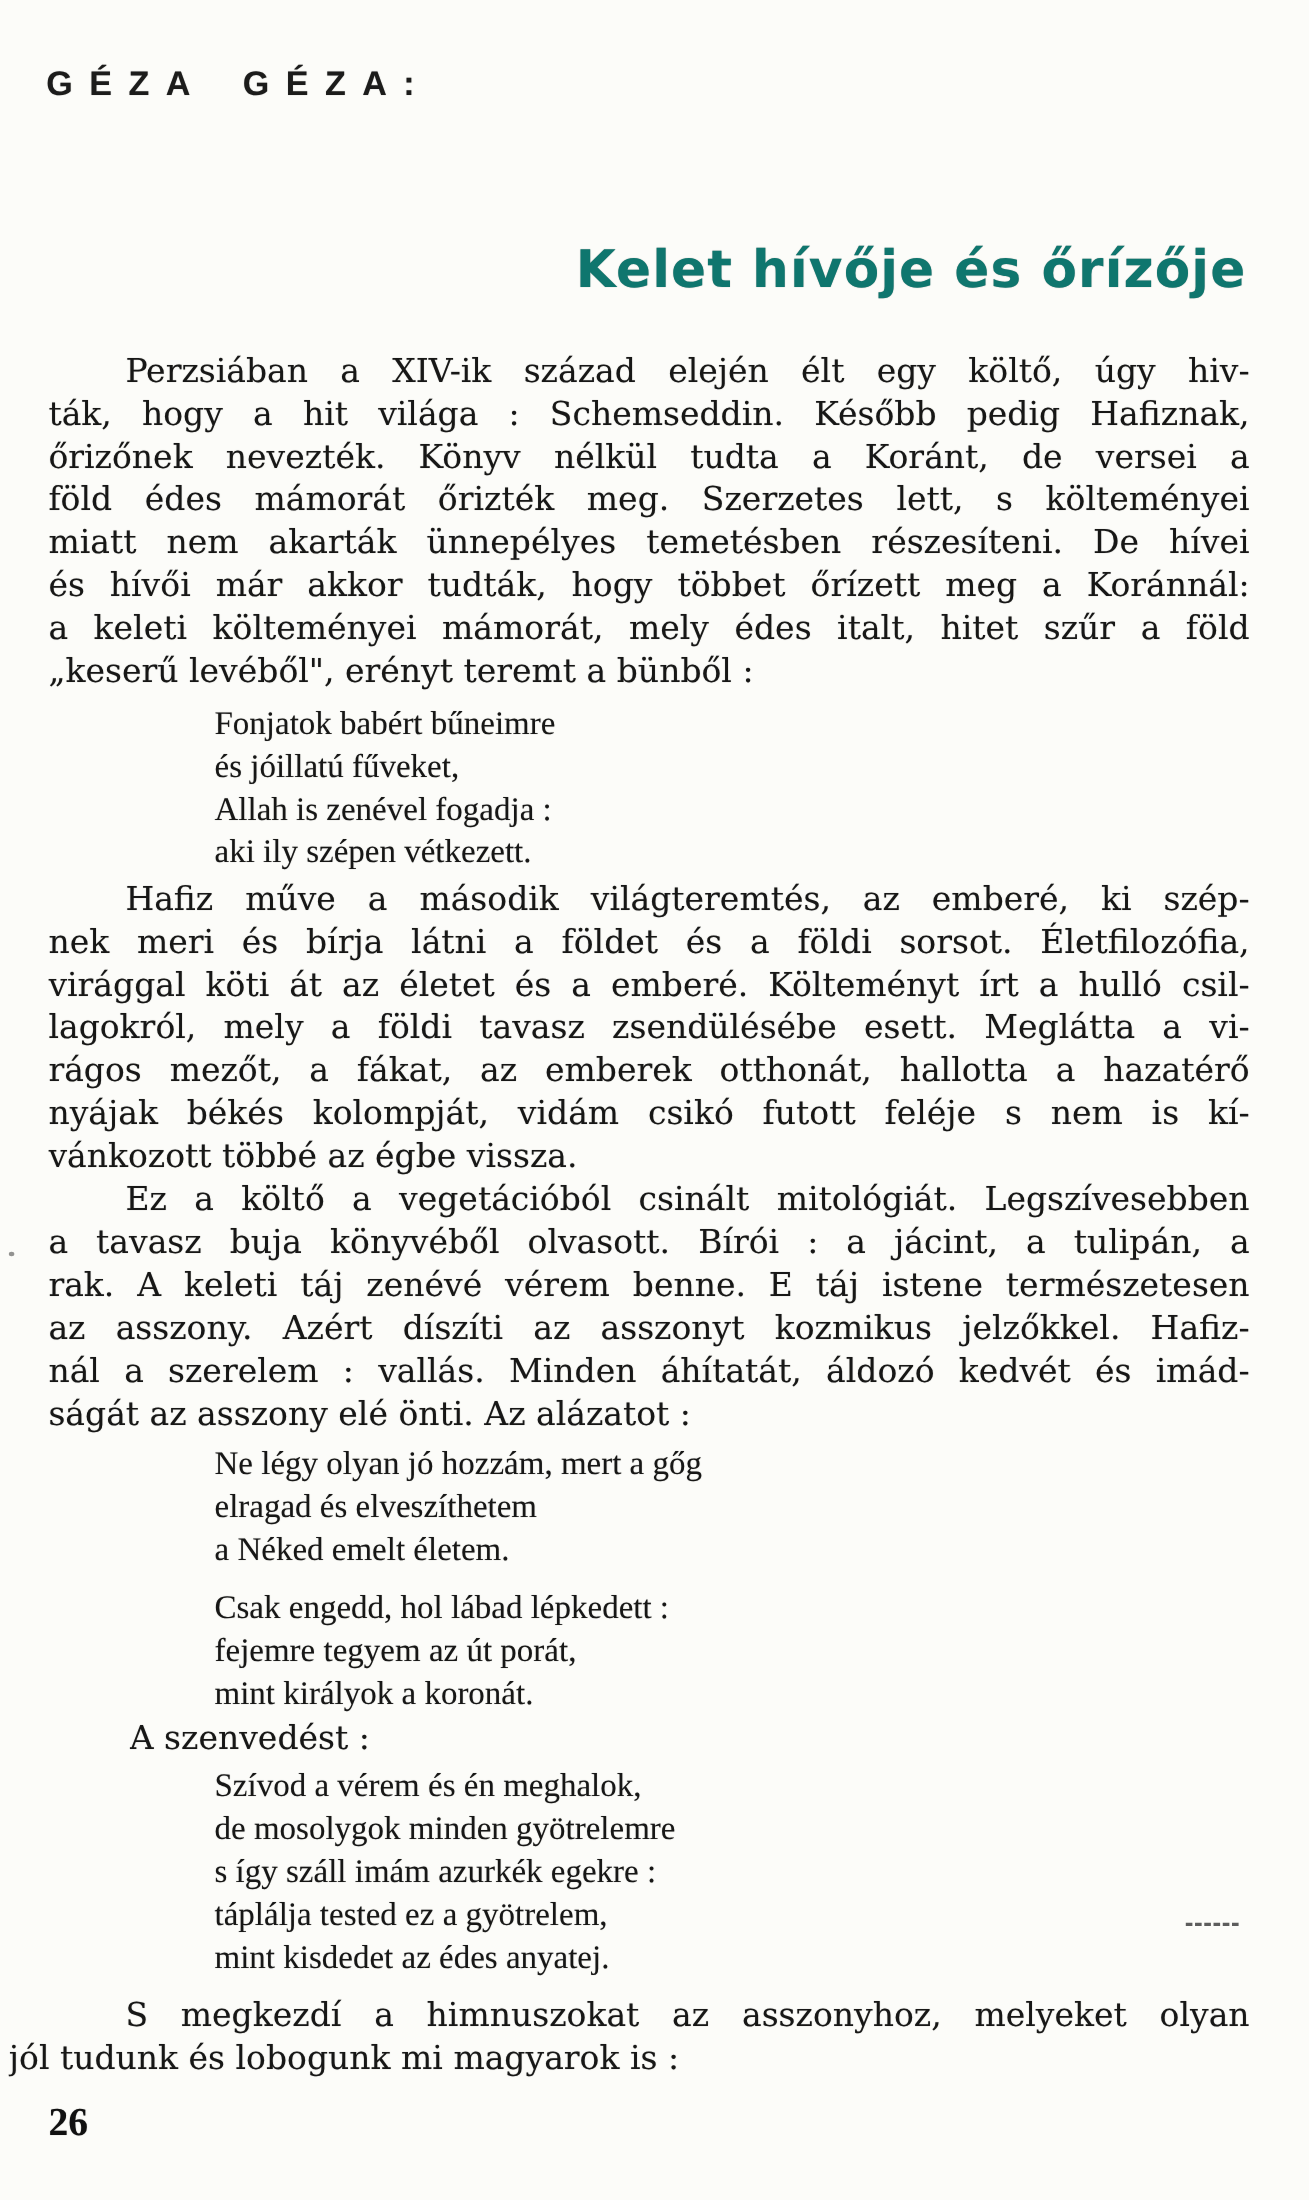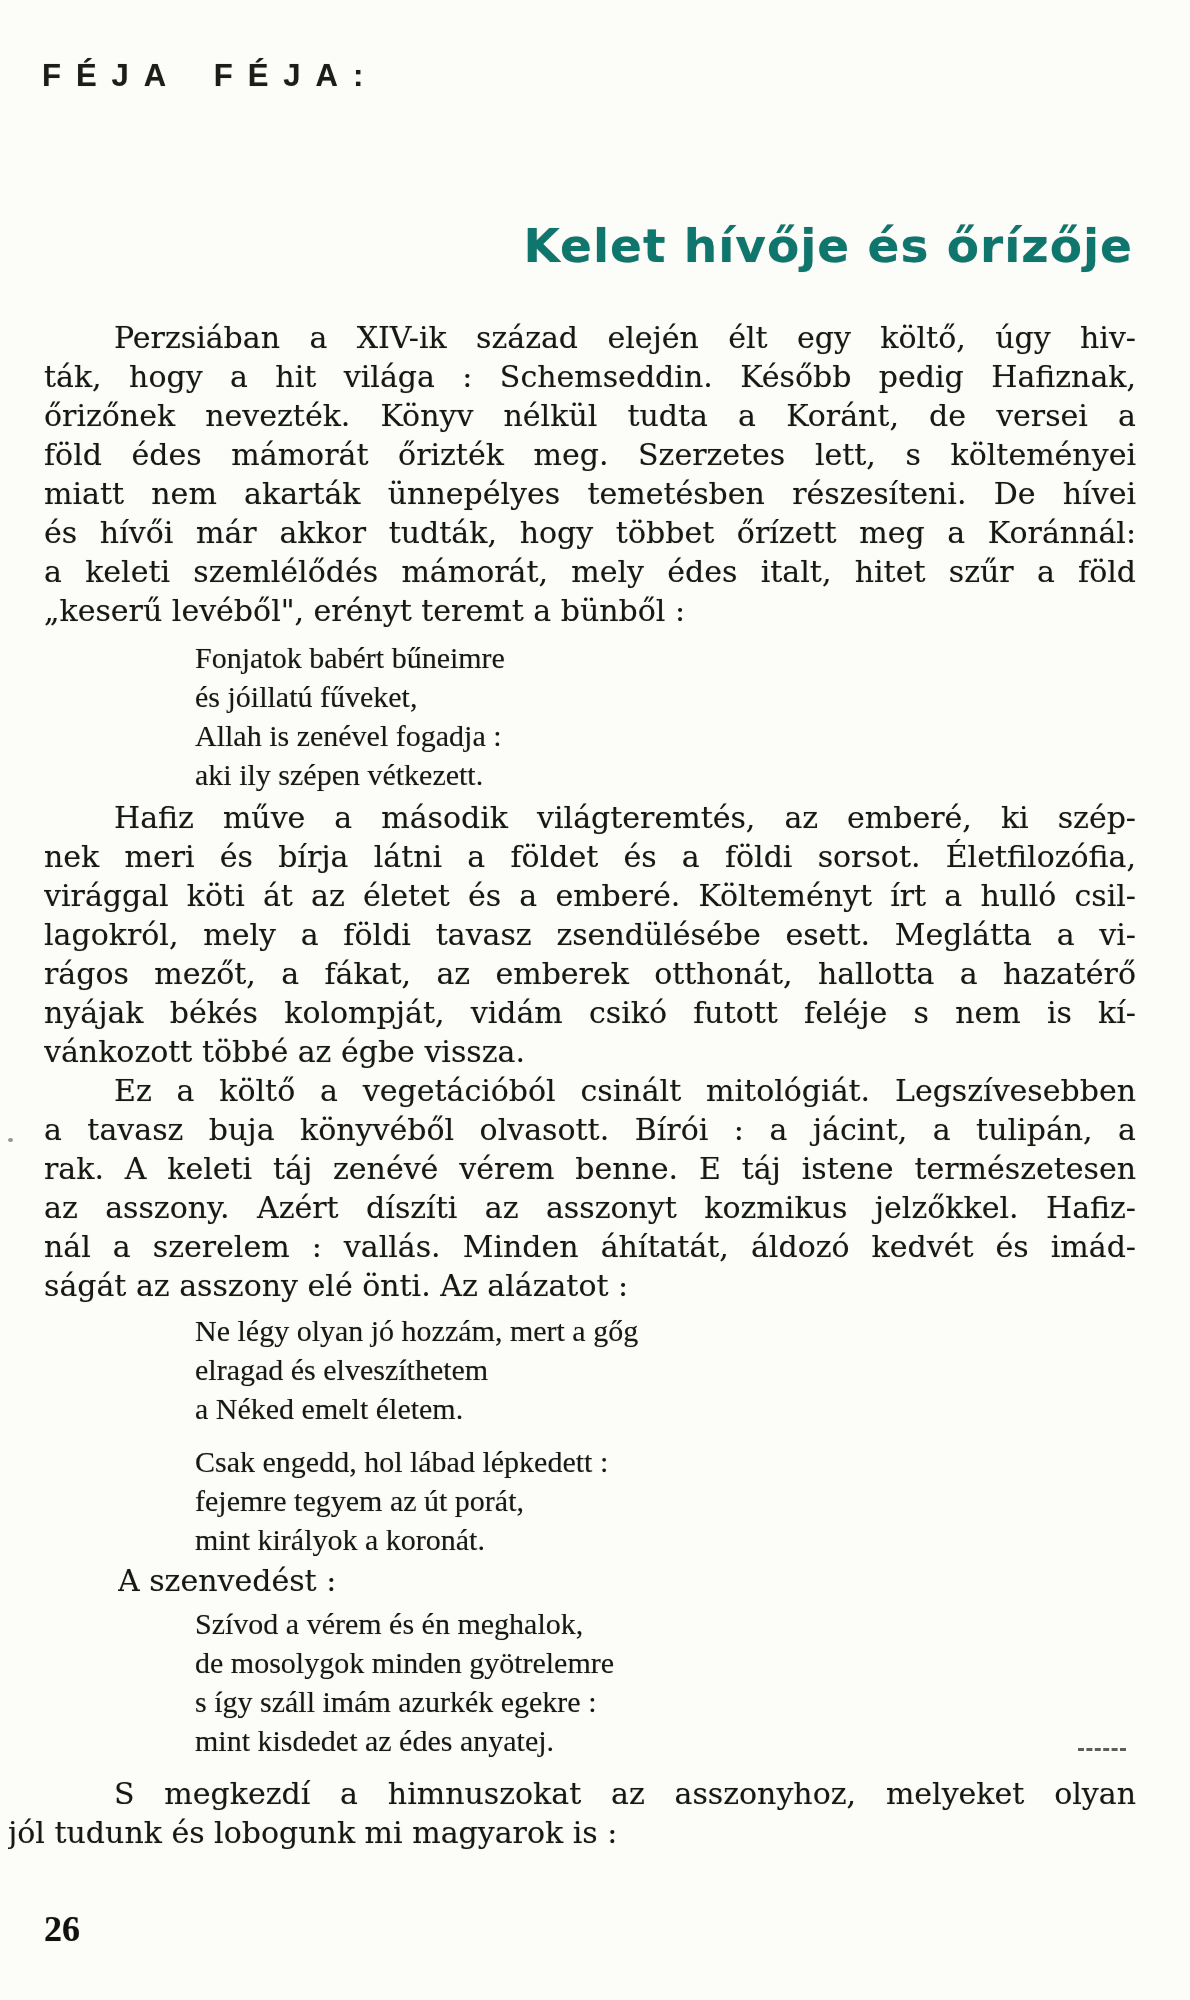--- a/index.html
+++ b/index.html
@@ -58,34 +58,34 @@
   .artifact-dot {
     position:absolute; left:8px; top:1138px; width:5px; height:4px;
     background:rgba(60,60,60,0.55); border-radius:50%;
   }
 </style>
 </head>
 <body>
 
 <div class="page">
 
-  <div class="author ink">FÉJA FÉJA:</div>
+  <div class="author ink">GÉZA GÉZA:</div>
 
   <h1 class="title ink">Kelet hívője és őrízője</h1>
 
   <div class="body ink">
 
     <div>
       <div class="pline indent">Perzsiában a XIV-ik század elején élt egy költő, úgy hiv-</div>
       <div class="pline">ták, hogy a hit világa : Schemseddin. Később pedig Hafiznak,</div>
       <div class="pline">őrizőnek nevezték. Könyv nélkül tudta a Koránt, de versei a</div>
       <div class="pline">föld édes mámorát őrizték meg. Szerzetes lett, s költeményei</div>
       <div class="pline">miatt nem akarták ünnepélyes temetésben részesíteni. De hívei</div>
       <div class="pline">és hívői már akkor tudták, hogy többet őrízett meg a Koránnál:</div>
-      <div class="pline">a keleti szemlélődés mámorát, mely édes italt, hitet szűr a föld</div>
+      <div class="pline">a keleti költeményei mámorát, mely édes italt, hitet szűr a föld</div>
       <div class="pline noj">„keserű levéből", erényt teremt a bünből :</div>
     </div>
 
     <div class="verse mt8">
       <div class="vline">Fonjatok babért bűneimre</div>
       <div class="vline">és jóillatú fűveket,</div>
       <div class="vline">Allah is zenével fogadja :</div>
       <div class="vline">aki ily szépen vétkezett.</div>
     </div>
 
@@ -119,20 +119,21 @@
       <div class="vline">fejemre tegyem az út porát,</div>
       <div class="vline">mint királyok a koronát.</div>
     </div>
 
     <div class="pline noj label-line mt2">A szenvedést :</div>
 
     <div class="verse mt4">
       <div class="vline">Szívod a vérem és én meghalok,</div>
       <div class="vline">de mosolygok minden gyötrelemre</div>
       <div class="vline">s így száll imám azurkék egekre :</div>
+      <div class="vline">táplálja tested ez a gyötrelem,</div>
       <div class="vline">mint kisdedet az édes anyatej.</div>
     </div>
 
     <div class="mt14">
       <div class="pline indent">S megkezdí a himnuszokat az asszonyhoz, melyeket olyan</div>
       <div class="pline noj pull-left">jól tudunk és lobogunk mi magyarok is :</div>
     </div>
 
   </div>
 

